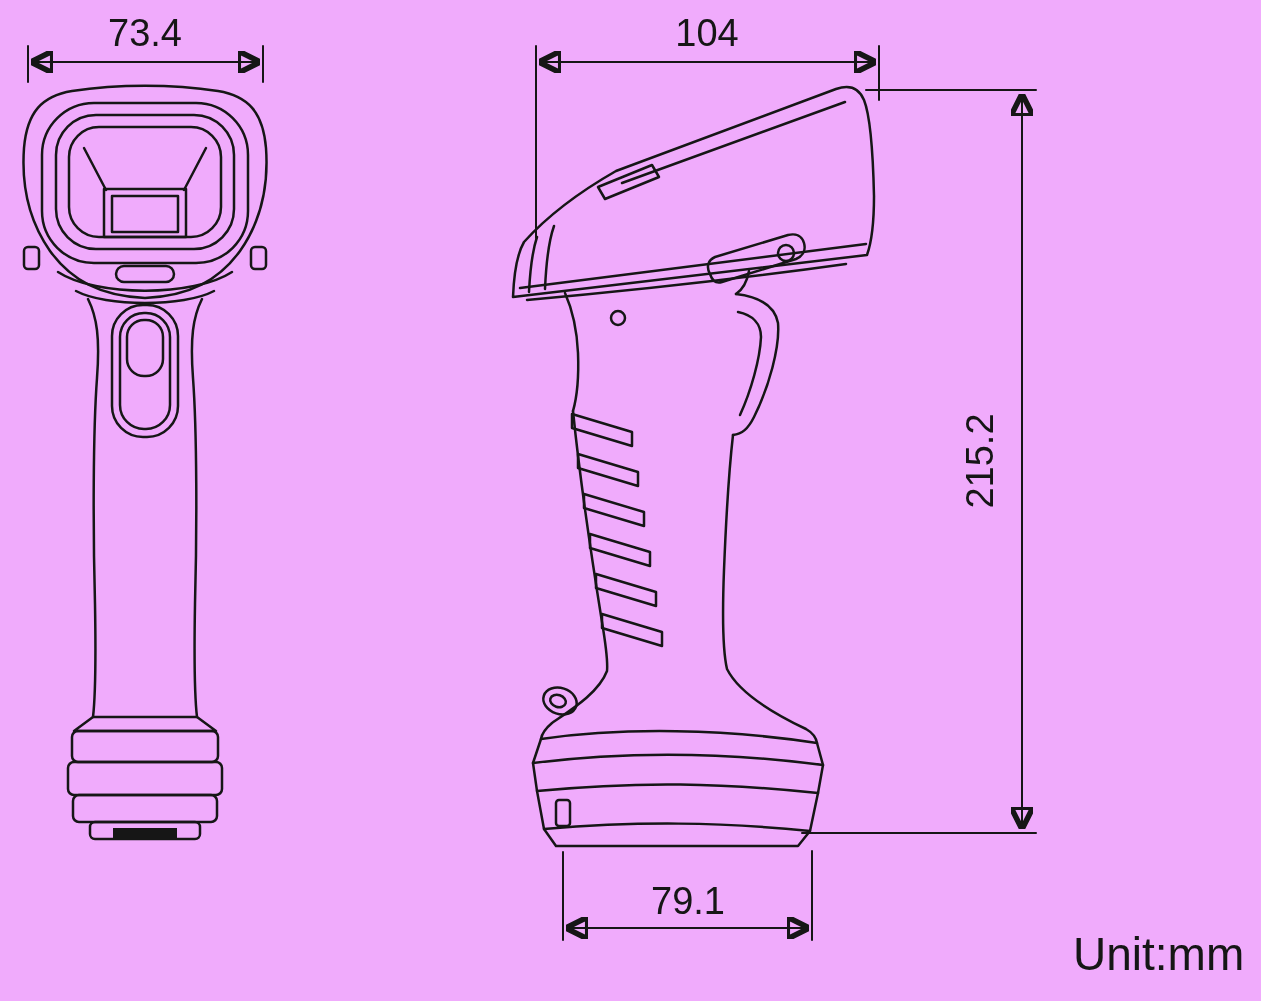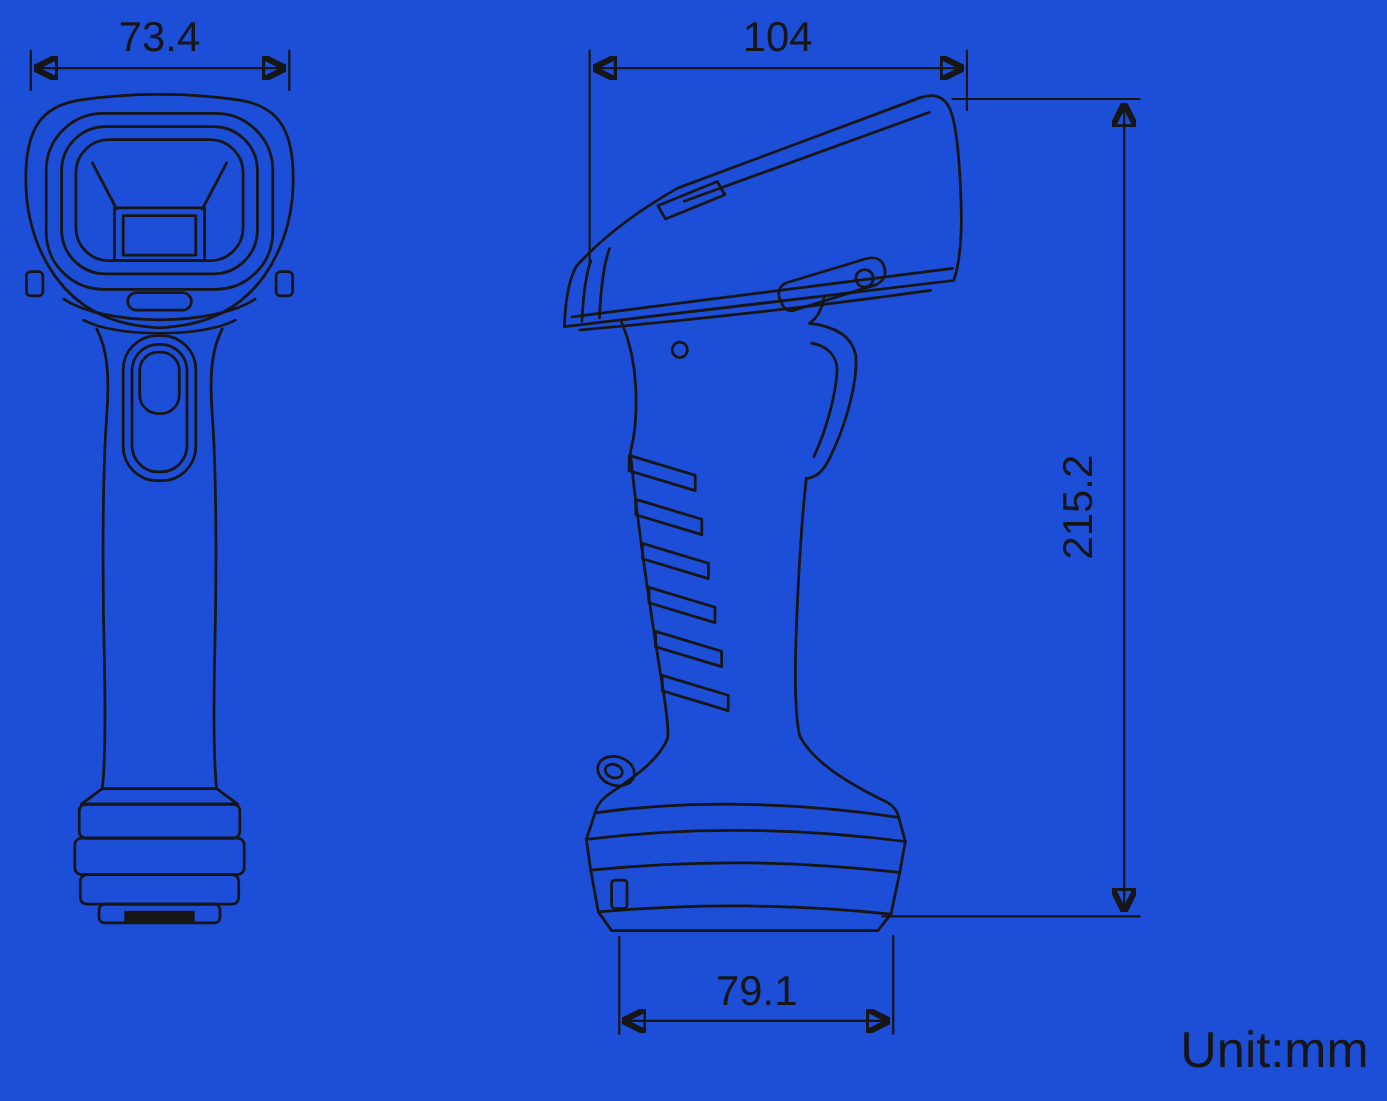--- a/index.html
+++ b/index.html
@@ -1,17 +1,17 @@
 <!DOCTYPE html>
 <html><head>
 <meta charset="utf-8">
 <style>
   html,body{margin:0;padding:0;background:#ffffff;}
   body{width:1261px;height:1001px;font-family:"Liberation Sans",sans-serif;}
-  .canvas-wrap{position:relative;width:1261px;height:1001px;background:#1d4ed8;overflow:hidden;}
+  .canvas-wrap{position:relative;width:1261px;height:1001px;background:#f0abfc;overflow:hidden;}
   svg{display:block;}
   svg path, svg rect, svg circle, svg ellipse, svg line{
     fill:none;stroke:#161616;stroke-width:2.5;stroke-linejoin:round;stroke-linecap:round;
   }
   svg .dim{stroke-width:2;}
   svg text{
     fill:#161616;stroke:none;font-family:"Liberation Sans",sans-serif;
   }
   .dim-label{font-size:38px;}
   .unit-label{font-size:46px;}

